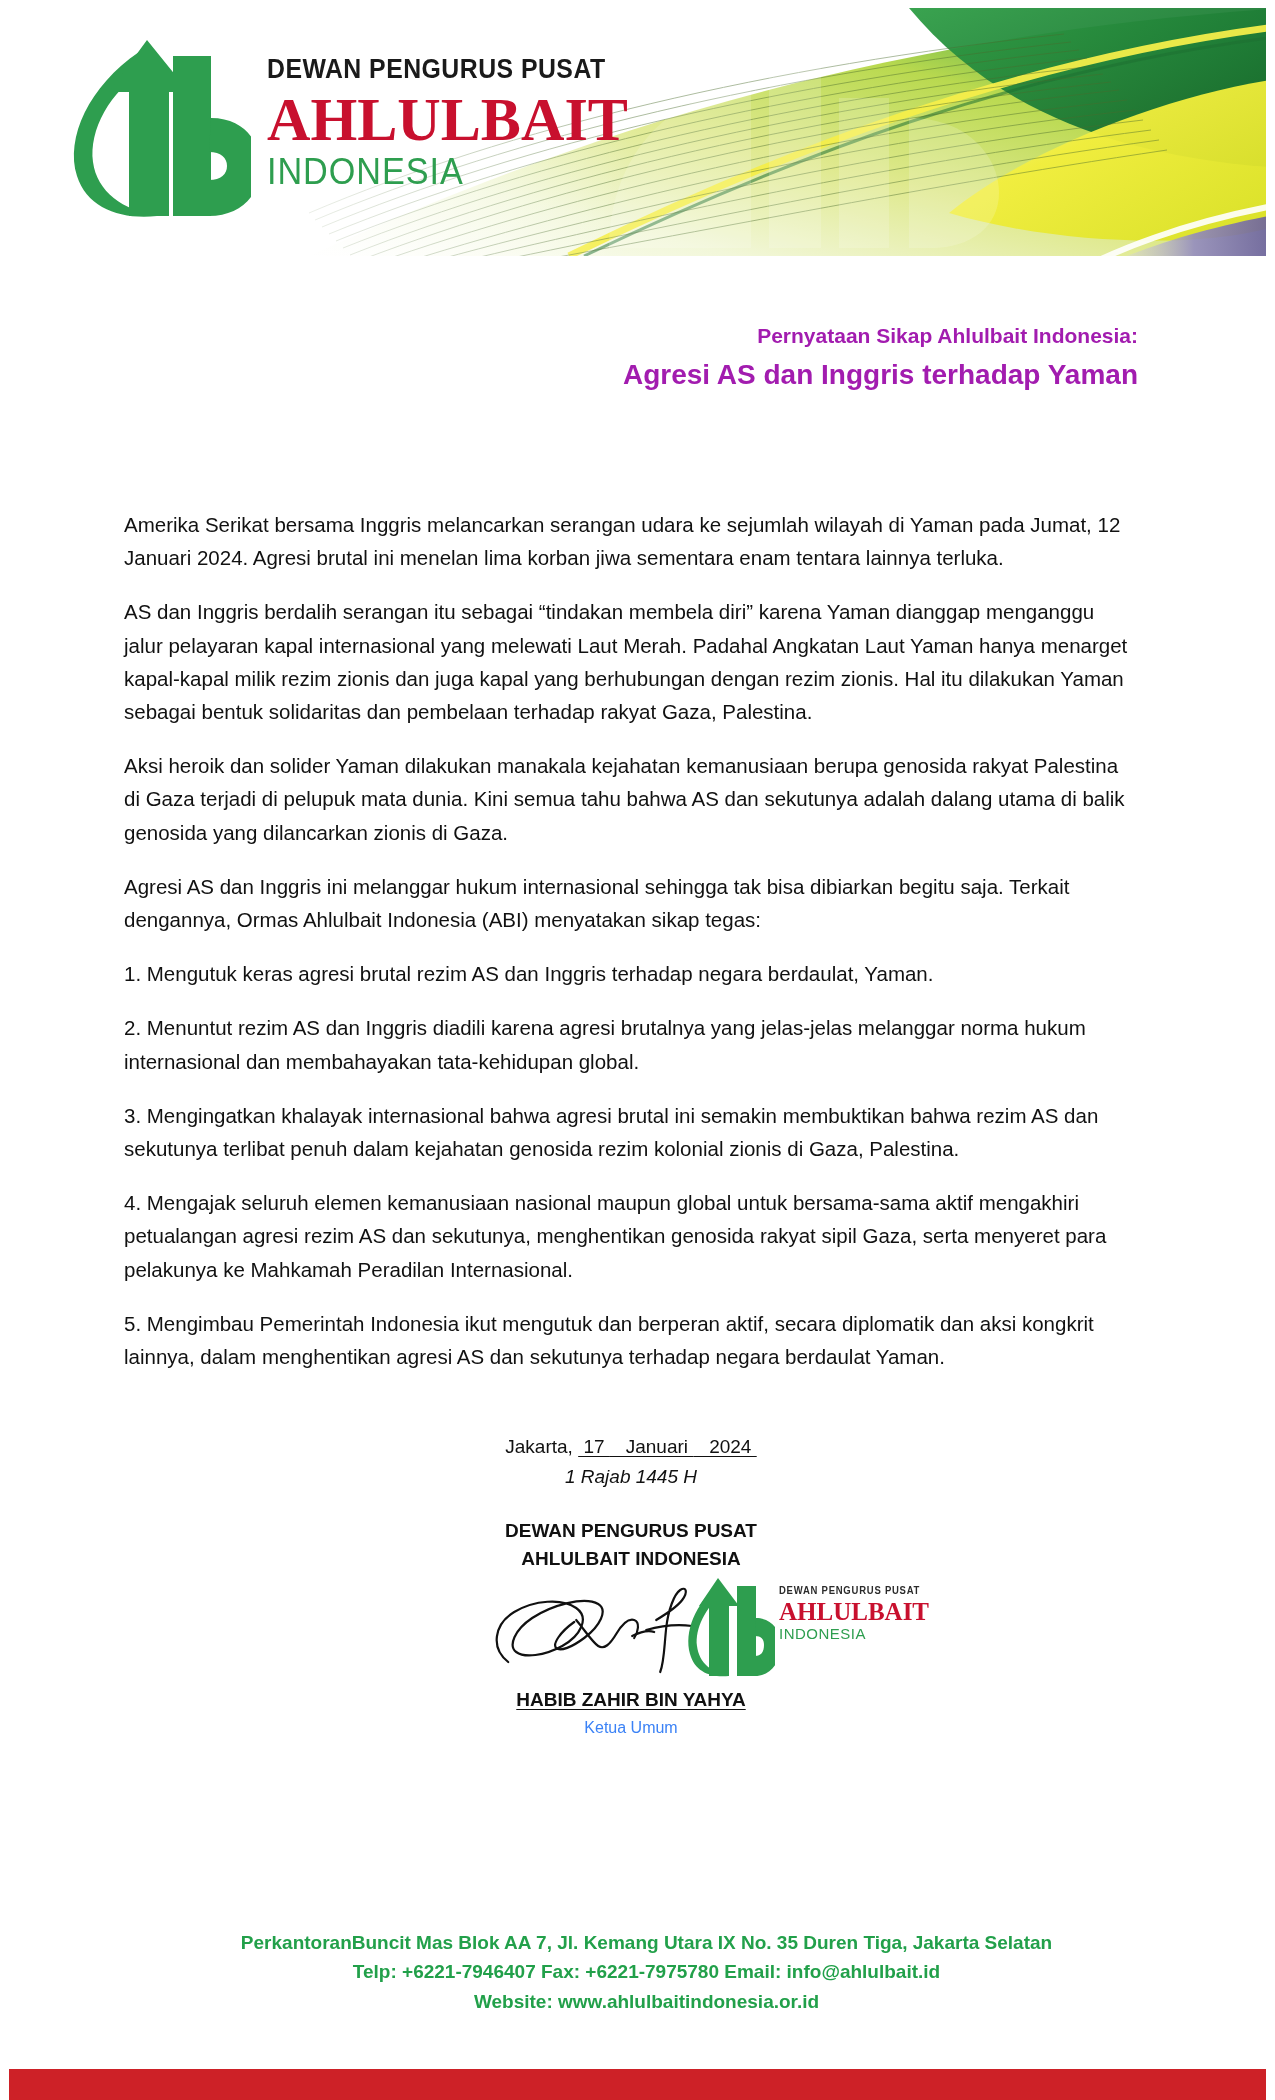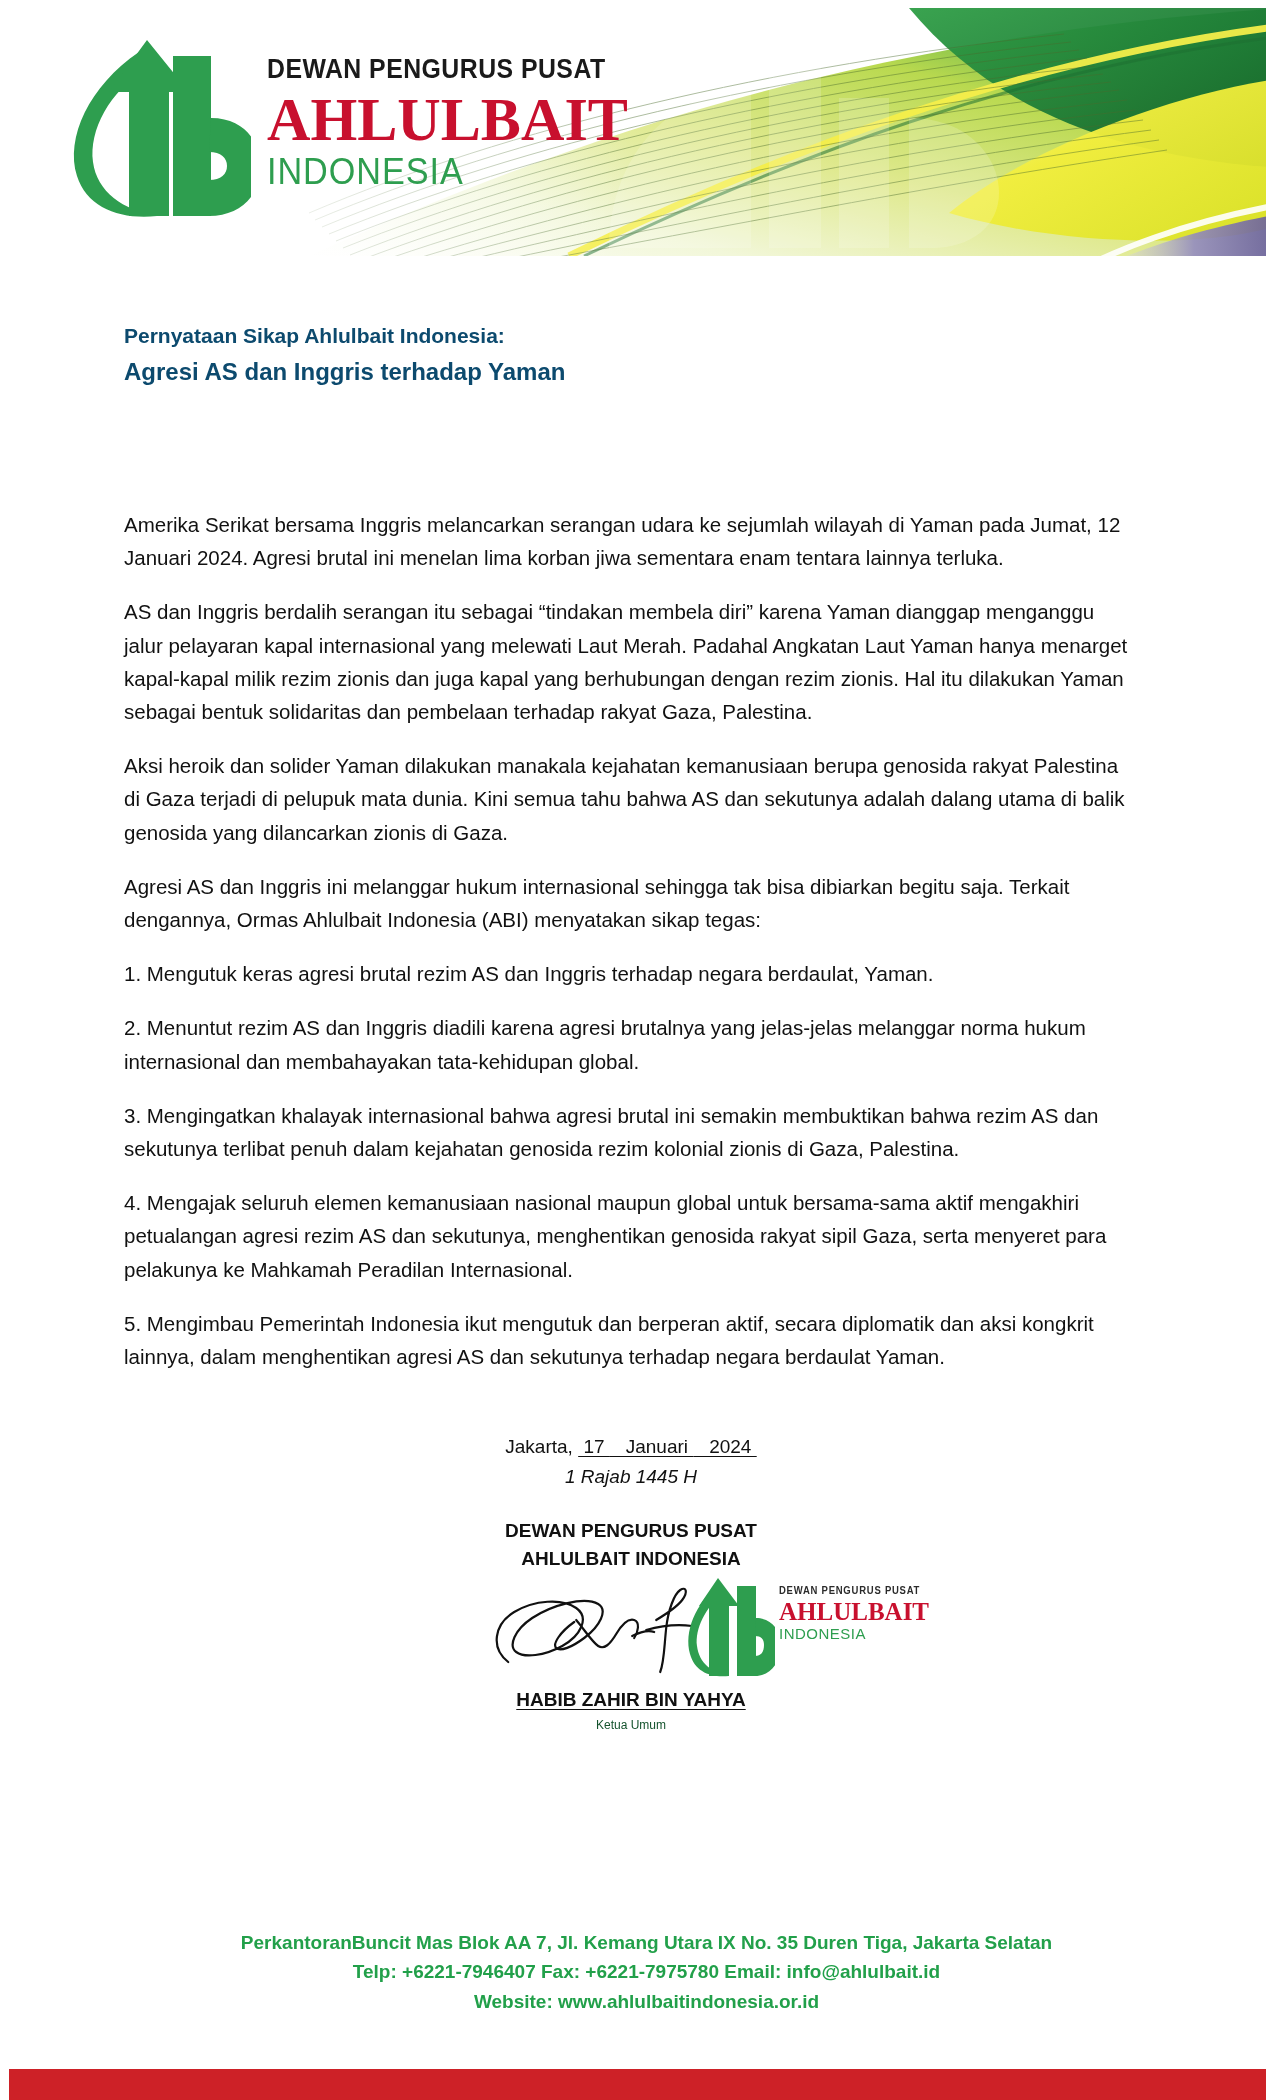--- a/index.html
+++ b/index.html
@@ -87,29 +87,29 @@
     transform-origin: left center;
     white-space: nowrap;
   }
 
   
   .doc-title {
     position: absolute;
     left: 115px;
     top: 312px;
     width: 1014px;
-    text-align: left;
-    color: #0c4a6e;
+    text-align: right;
+    color: #a21caf;
   }
   .doc-title .t-line {
     font-weight: bold;
     line-height: 1.55;
   }
   .doc-title .t1 { font-size: 21px; }
-  .doc-title .t2 { font-size: 24px; }
+  .doc-title .t2 { font-size: 28px; }
   .doc-title .t3 { font-size: 23px; }
 
   .body-block {
     position: absolute;
     left: 115px;
     top: 500px;
     width: 1014px;
   }
   .para {
     font-size: 20.5px;
@@ -216,22 +216,22 @@
 
   .signer-name {
     font-size: 19px;
     font-weight: bold;
     color: #111111;
     text-decoration: underline;
     text-underline-offset: 3px;
     line-height: 1.5;
   }
   .signer-role {
-    font-size: 12px;
-    color: #14532d;
+    font-size: 16px;
+    color: #3b82f6;
     line-height: 1.5;
     margin-top: 1px;
   }
 
   
   .footer {
     position: absolute;
     left: 0;
     top: 1920px;
     width: 1275px;

